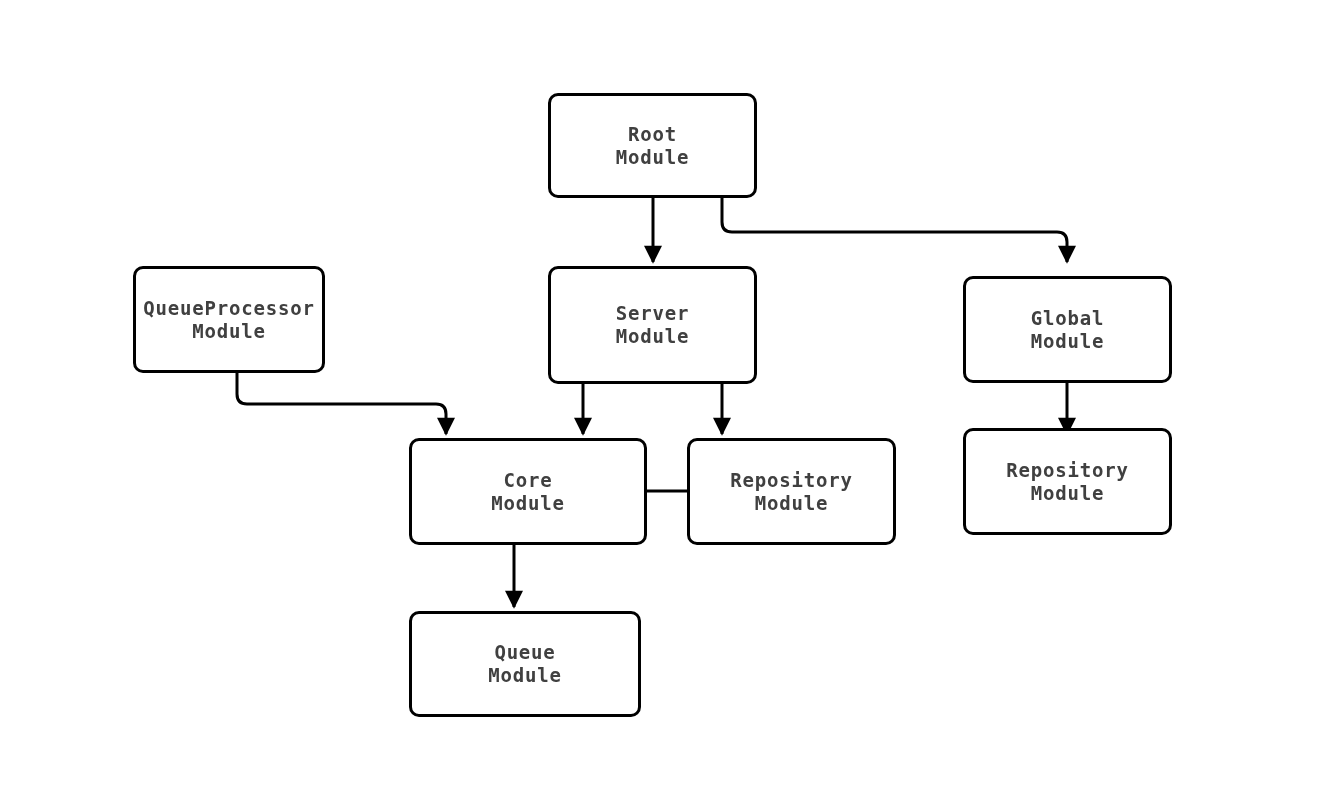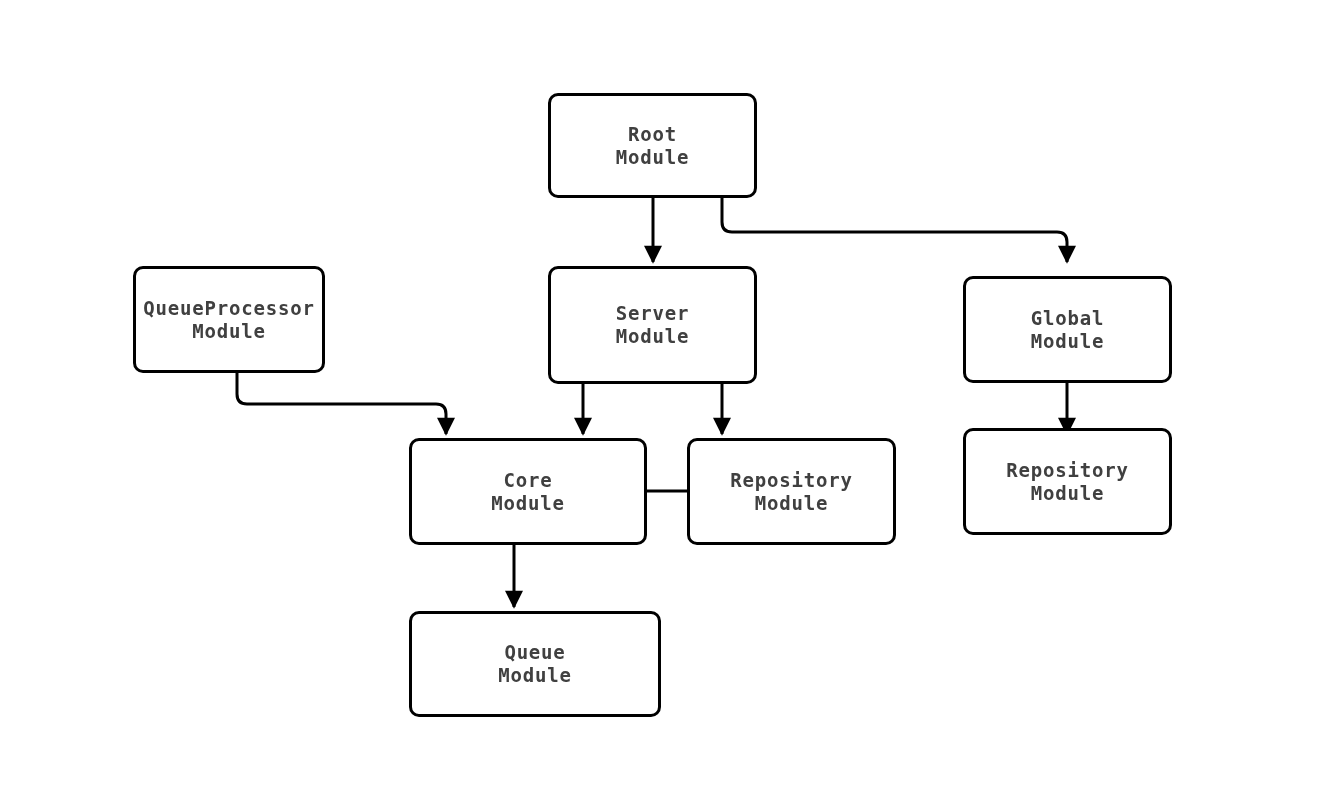--- a/index.html
+++ b/index.html
@@ -94,18 +94,18 @@
   <div class="node" style="left:687px;top:438px;width:209px;height:107px">
     <span class="line">Repository</span>
     <span class="line">Module</span>
   </div>
 
   <div class="node" style="left:963px;top:428px;width:209px;height:107px">
     <span class="line">Repository</span>
     <span class="line">Module</span>
   </div>
 
-  <div class="node" style="left:409px;top:611px;width:252px;height:106px">
+  <div class="node" style="left:409px;top:611px;width:232px;height:106px">
     <span class="line">Queue</span>
     <span class="line">Module</span>
   </div>
 
 </div>
 
 </body></html>

